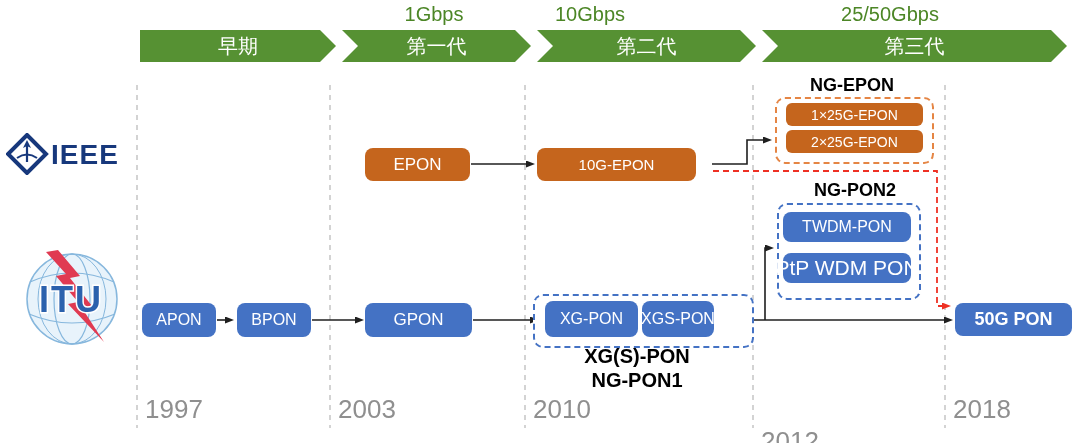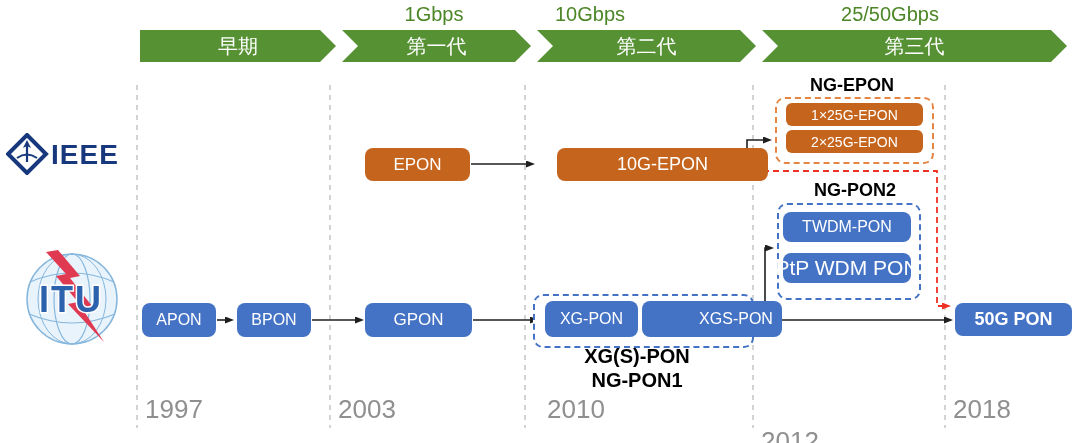--- a/index.html
+++ b/index.html
@@ -97,43 +97,43 @@
     <circle cx="48" cy="49" r="45" fill="#e8f3fb" stroke="#86b7dd" stroke-width="1.5"></circle>
     <path d="M6,32 Q48,14 90,32" stroke="#86b7dd" stroke-width="1.2" fill="none"></path>
     <path d="M5,64 Q48,82 91,64" stroke="#86b7dd" stroke-width="1.2" fill="none"></path>
     <ellipse cx="48" cy="49" rx="18" ry="45" stroke="#86b7dd" stroke-width="1.2" fill="none"></ellipse>
     <ellipse cx="48" cy="49" rx="34" ry="45" stroke="#86b7dd" stroke-width="1" fill="none"></ellipse>
     <polygon points="34,0 56,26 46,28 68,56 58,58 80,92 44,54 54,52 32,26 42,24 22,2" fill="#e03a52"></polygon>
     <text x="47" y="62" text-anchor="middle" font-size="36" font-weight="bold" fill="#2b61ad" stroke="#ffffff" stroke-width="3" paint-order="stroke" letter-spacing="2">ITU</text>
   </svg>
 
   <div class="box orange" style="left:365px; top:148px; width:105px; height:33px; font-size:17px;">EPON</div>
-  <div class="box orange" style="left:537px; top:148px; width:211px; height:33px; font-size:18px;margin-left:20px;">10G-EPON</div>
+  <div class="box orange" style="left:537px; top:148px; width:159px; height:33px; font-size:15px;">10G-EPON</div>
 
   <div class="gtitle" style="left:852px; top:75px;">NG-EPON</div>
   <div class="group orange-d" style="left:775px; top:97px; width:155px; height:63px;"></div>
   <div class="box orange" style="left:786px; top:103px; width:137px; height:23px; font-size:14px; border-radius:6px;">1×25G-EPON</div>
   <div class="box orange" style="left:786px; top:130px; width:137px; height:23px; font-size:14px; border-radius:6px;">2×25G-EPON</div>
 
   <div class="gtitle" style="left:855px; top:180px;">NG-PON2</div>
   <div class="group blue-d" style="left:777px; top:203px; width:140px; height:93px;"></div>
   <div class="box blue" style="left:783px; top:212px; width:128px; height:30px; font-size:16px;">TWDM-PON</div>
   <div class="box blue" style="left:783px; top:253px; width:128px; height:30px; font-size:21px;">PtP WDM PON</div>
 
   <div class="box blue" style="left:142px; top:303px; width:74px; height:34px; font-size:16px;">APON</div>
   <div class="box blue" style="left:237px; top:303px; width:74px; height:34px; font-size:16px;">BPON</div>
   <div class="box blue" style="left:365px; top:303px; width:107px; height:34px; font-size:17px;">GPON</div>
 
   <div class="group blue-d" style="left:533px; top:294px; width:217px; height:50px;"></div>
   <div class="box blue" style="left:545px; top:301px; width:93px; height:36px; font-size:16px;">XG-PON</div>
-  <div class="box blue" style="left:642px; top:301px; width:92px; height:36px; font-size:16px;padding-left:48px;">XGS-PON</div>
+  <div class="box blue" style="left:642px; top:301px; width:72px; height:36px; font-size:16px;">XGS-PON</div>
   <div class="caption" style="left:637px; top:345px;">XG(S)-PON</div>
   <div class="caption" style="left:637px; top:369px;">NG-PON1</div>
 
   <div class="box blue" style="left:955px; top:303px; width:117px; height:33px; font-size:18px; font-weight:bold;">50G PON</div>
 
   <div class="year" style="left:145px;">1997</div>
   <div class="year" style="left:338px;">2003</div>
-  <div class="year" style="left:547px;">2010</div>
+  <div class="year" style="left:533px;">2010</div>
   <div class="year" style="left:761px;margin-top:32px;">2012</div>
   <div class="year" style="left:953px;">2018</div>
 
 </div>
 
 </body></html>

